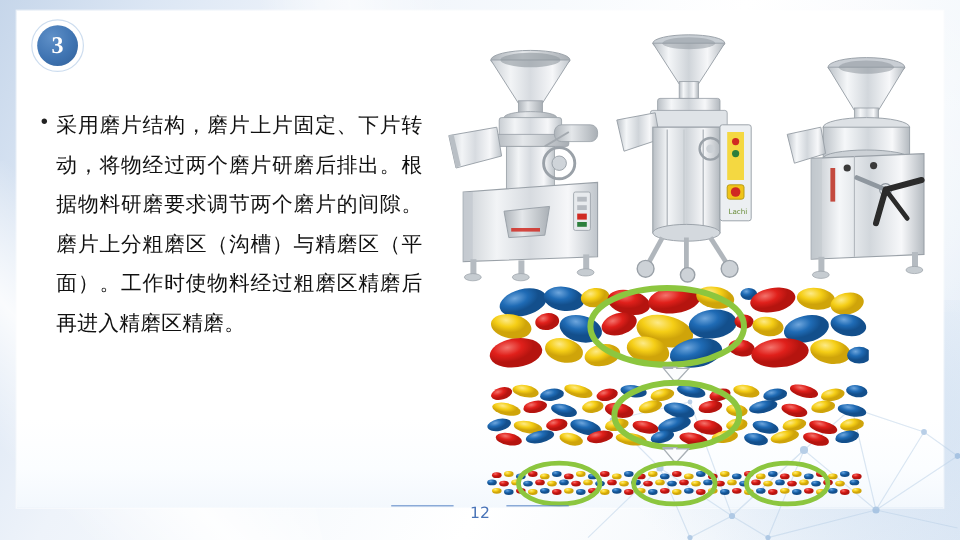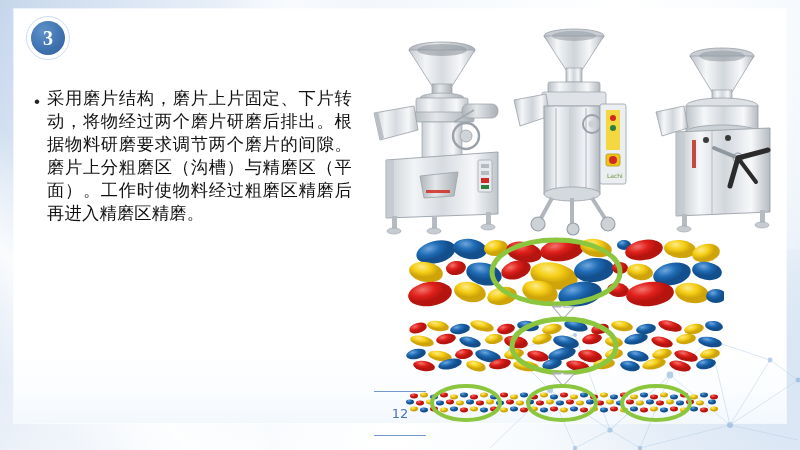--- a/index.html
+++ b/index.html
@@ -48,44 +48,44 @@
   .title{
     color:#4a74b8;font-size:31px;letter-spacing:2px;font-weight:bold;
     font-family:"DejaVu Serif","Liberation Serif",serif;
     text-shadow:0 1px 0 rgba(255,255,255,.7);white-space:nowrap;
   }
 
   
   .bullet-block{position:absolute;left:34px;top:88px;width:318px;display:flex;gap:7px;}
   .bullet-dot{color:#222;font-size:17px;line-height:27px;flex:0 0 auto;}
   .bullet-text{
-    color:#111;font-size:17.3px;line-height:23px;letter-spacing:.2px;
-    font-family:Liberation Mono, monospace;
+    color:#111;font-size:17.3px;line-height:33px;letter-spacing:.2px;
+    font-family:Liberation Serif, serif;
     text-align:justify;
   }
 
   
   .machines{position:absolute;left:362px;top:8px;width:430px;height:228px;}
   .machine{position:absolute;bottom:0;}
   .m1{left:4px;width:152px;height:218px;}
   .m2{left:150px;width:130px;height:228px;}
   .m3{left:290px;width:140px;height:216px;}
 
   
   .diagram{position:absolute;left:404px;top:236px;width:320px;height:186px;}
 
   .watermark{
     position:absolute;right:8px;bottom:34px;color:#2e9ab0;
     font-size:17px;letter-spacing:.2px;opacity:.92;
     font-family:"DejaVu Sans","Liberation Sans",sans-serif;
   }
 
   
-  .footer{position:absolute;left:0;right:0;bottom:14px;display:flex;align-items:center;
-    justify-content:center;gap:14px;flex-direction:column;}
+  .footer{position:absolute;left:0;right:0;bottom:14px;display:flex;
+    justify-content:center;gap:14px;}
   .foot-line{width:52px;height:0;border-top:1.6px solid #5a86c4;opacity:.85;}
   .page-num{color:#4a74b8;font-size:13px;font-family:"DejaVu Sans","Liberation Sans",sans-serif;}
 </style>
 </head>
 <body>
 
 <div class="slide">
 
   <div class="bg-streak streak1"></div>
   <div class="bg-streak streak2"></div>

